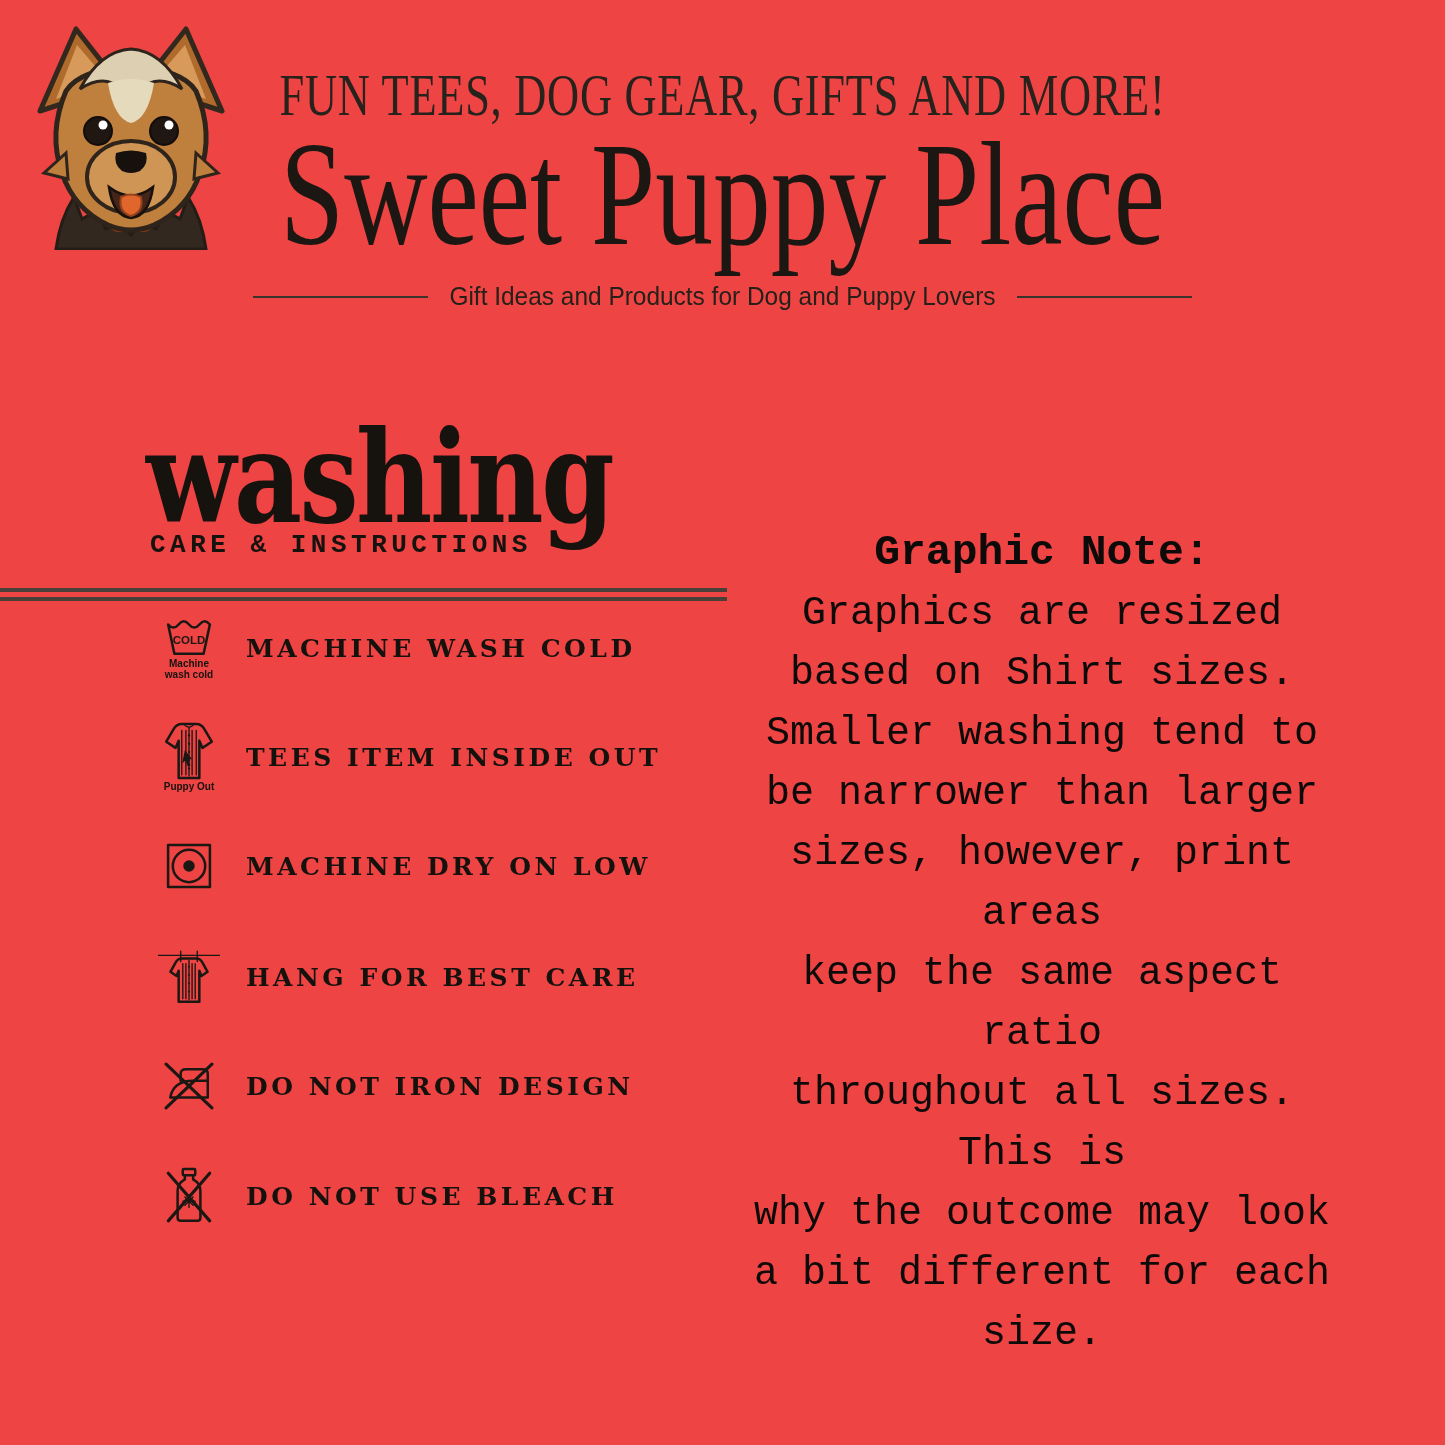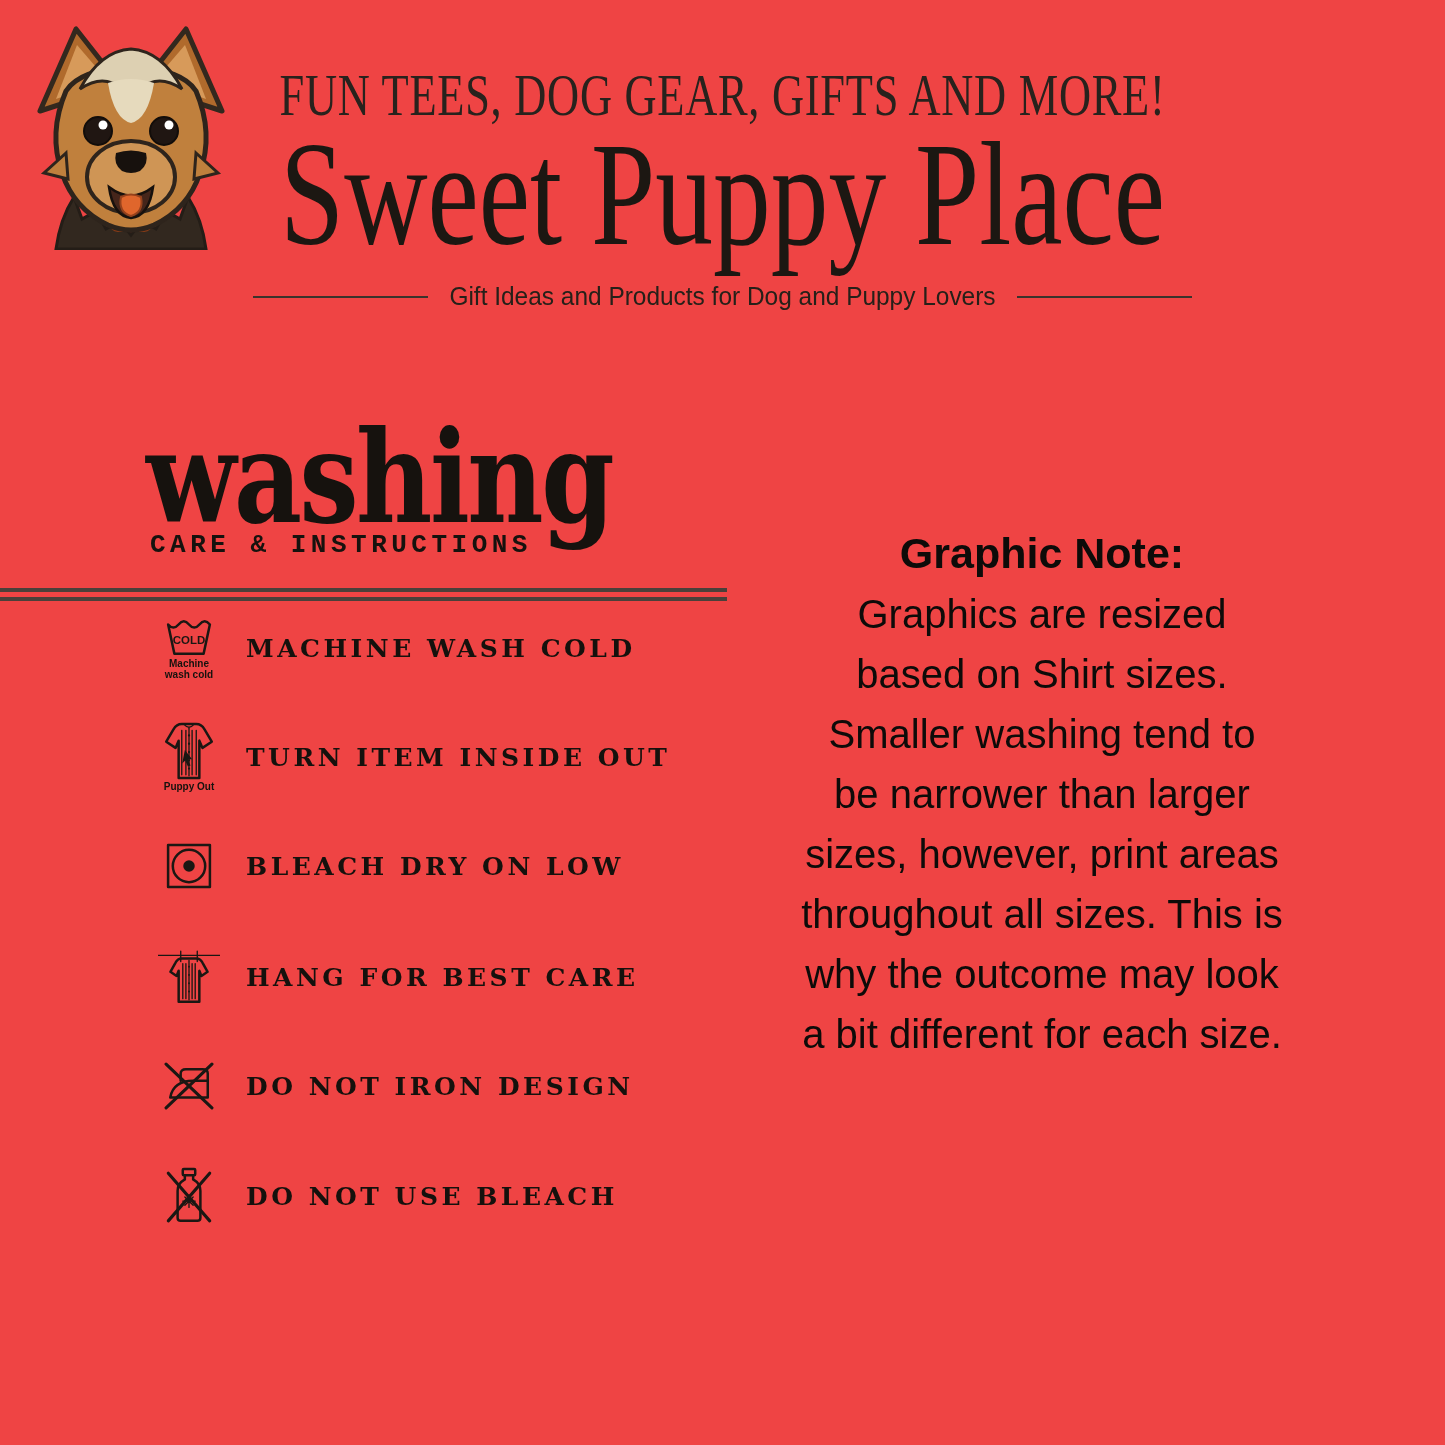--- a/index.html
+++ b/index.html
@@ -86,21 +86,21 @@
   .care-icon .fill{fill:#1b1713;}
   .care-icon .cross{stroke:#1b1713;stroke-width:3;fill:none;stroke-linecap:round;}
   .care-icon text{
     font-family:"Liberation Sans",sans-serif;font-weight:bold;
     fill:#1b1713;
   }
   
   .note{
     position:absolute;left:742px;top:522px;width:600px;
     text-align:center;
-    font-family:Liberation Sans, sans-serif;
+    font-family:Liberation Mono, monospace;
     font-size:40px;line-height:60px;color:#0d0b09;
   }
   .note-heading{font-weight:bold;font-size:43px;line-height:62px;}
 </style>
 </head>
 <body>
 
 <div class="canvas">
 
   <svg class="logo" viewBox="0 0 218 236" aria-hidden="true">
@@ -167,32 +167,32 @@
         <path class="thin" d="M23,7 V53"></path>
         <circle class="fill" cx="23" cy="14" r="1.1"></circle>
           <circle class="fill" cx="23" cy="22" r="1.1"></circle>
         <circle class="fill" cx="23" cy="30" r="1.1"></circle>
           <circle class="fill" cx="23" cy="38" r="1.1"></circle>
         <circle class="fill" cx="23" cy="46" r="1.1"></circle>
         <path class="fill" d="M19,28 l7,9 h-4 l2.5,6 -2.6,1.1 -2.5,-6 -3,3 z"></path>
       </svg>
       <div class="icon-caption">Puppy Out</div>
     </div>
-    <div class="care-label">TURN ITEM INSIDE OUT</div>
+    <div class="care-label">TEES ITEM INSIDE OUT</div>
   </div>
 
   <div class="care-row" style="top:816px;">
     <div class="icon-wrap">
       <svg class="care-icon" width="46" height="46" viewBox="0 0 44 44">
         <rect class="ln" x="2" y="2" width="40" height="40"></rect>
         <circle class="ln" cx="22" cy="22" r="15.5"></circle>
         <circle class="fill" cx="22" cy="22" r="5.5"></circle>
       </svg>
     </div>
-    <div class="care-label">BLEACH DRY ON LOW</div>
+    <div class="care-label">MACHINE DRY ON LOW</div>
   </div>
 
   <div class="care-row" style="top:927px;">
     <div class="icon-wrap">
       <svg class="care-icon" width="62" height="58" viewBox="0 0 60 56">
         <path class="thin" d="M0,7 H60"></path>
         <path class="thin" d="M22,3 V13 M38,3 V13"></path>
         <path class="ln" d="M23,10 H37 Q41,10 43,14 L48,23 L42,27 L40,22 V52 H20 V22 L18,27 L12,23 L17,14 Q19,10 23,10 Z" stroke-width="1.8"></path>
         <path class="thin" d="M24,15 V49 M27,15 V49 M30,12 V50 M33,15 V49 M36,15 V49" stroke-width="1"></path>
         <circle class="fill" cx="30" cy="18" r="0.9"></circle>
@@ -227,18 +227,19 @@
     <div class="care-label">DO NOT USE BLEACH</div>
   </div>
 
   <div class="note">
     <div class="note-heading">Graphic Note:</div>
     <div>Graphics are resized</div>
     <div>based on Shirt sizes.</div>
     <div>Smaller washing tend to</div>
     <div>be narrower than larger</div>
     <div>sizes, however, print areas</div>
+    <div>keep the same aspect ratio</div>
     <div>throughout all sizes. This is</div>
     <div>why the outcome may look</div>
     <div>a bit different for each size.</div>
   </div>
 
 </div>
 
 </body></html>

